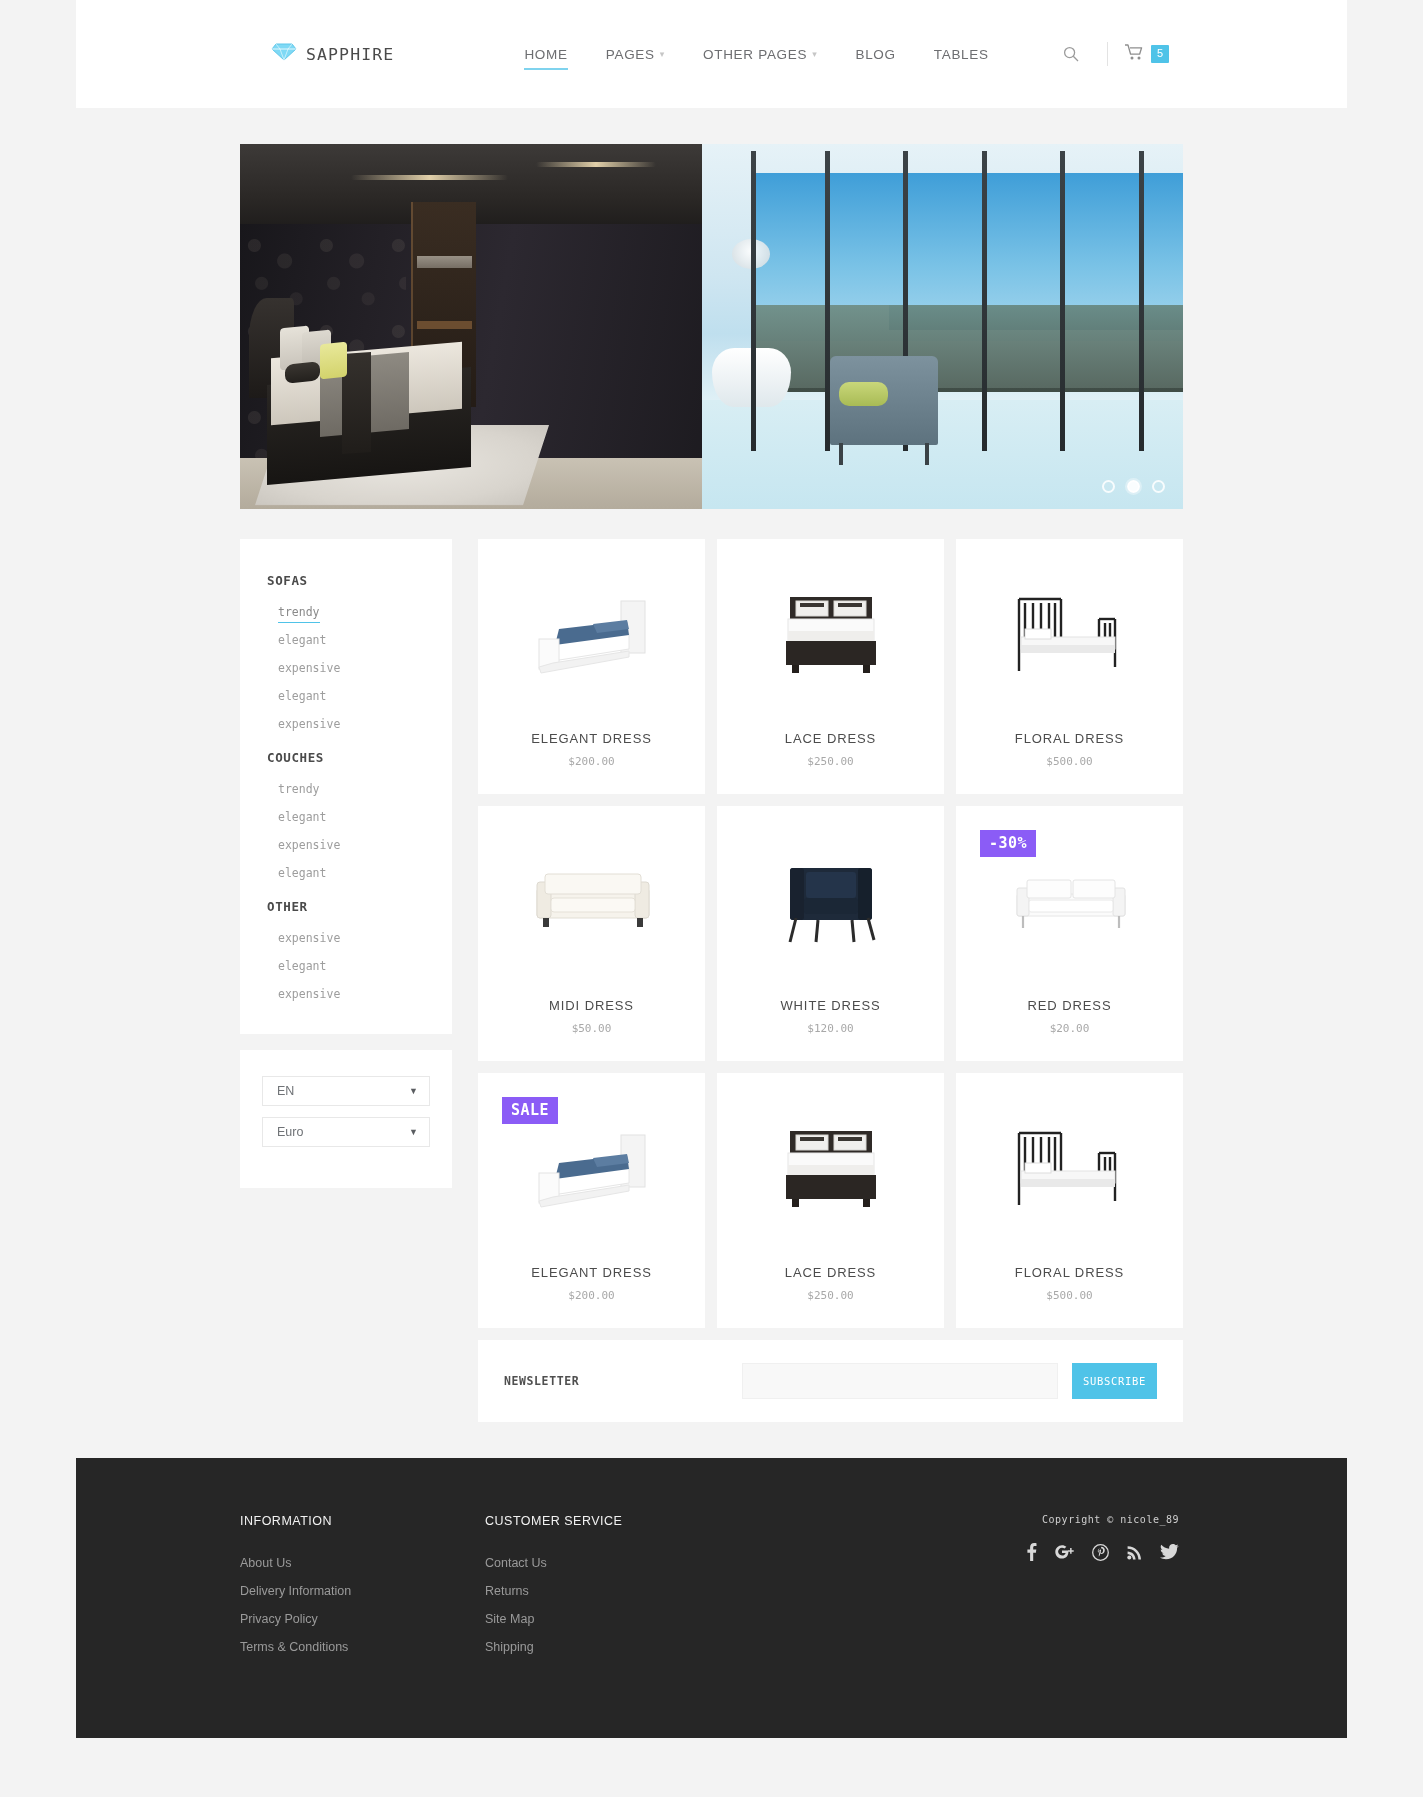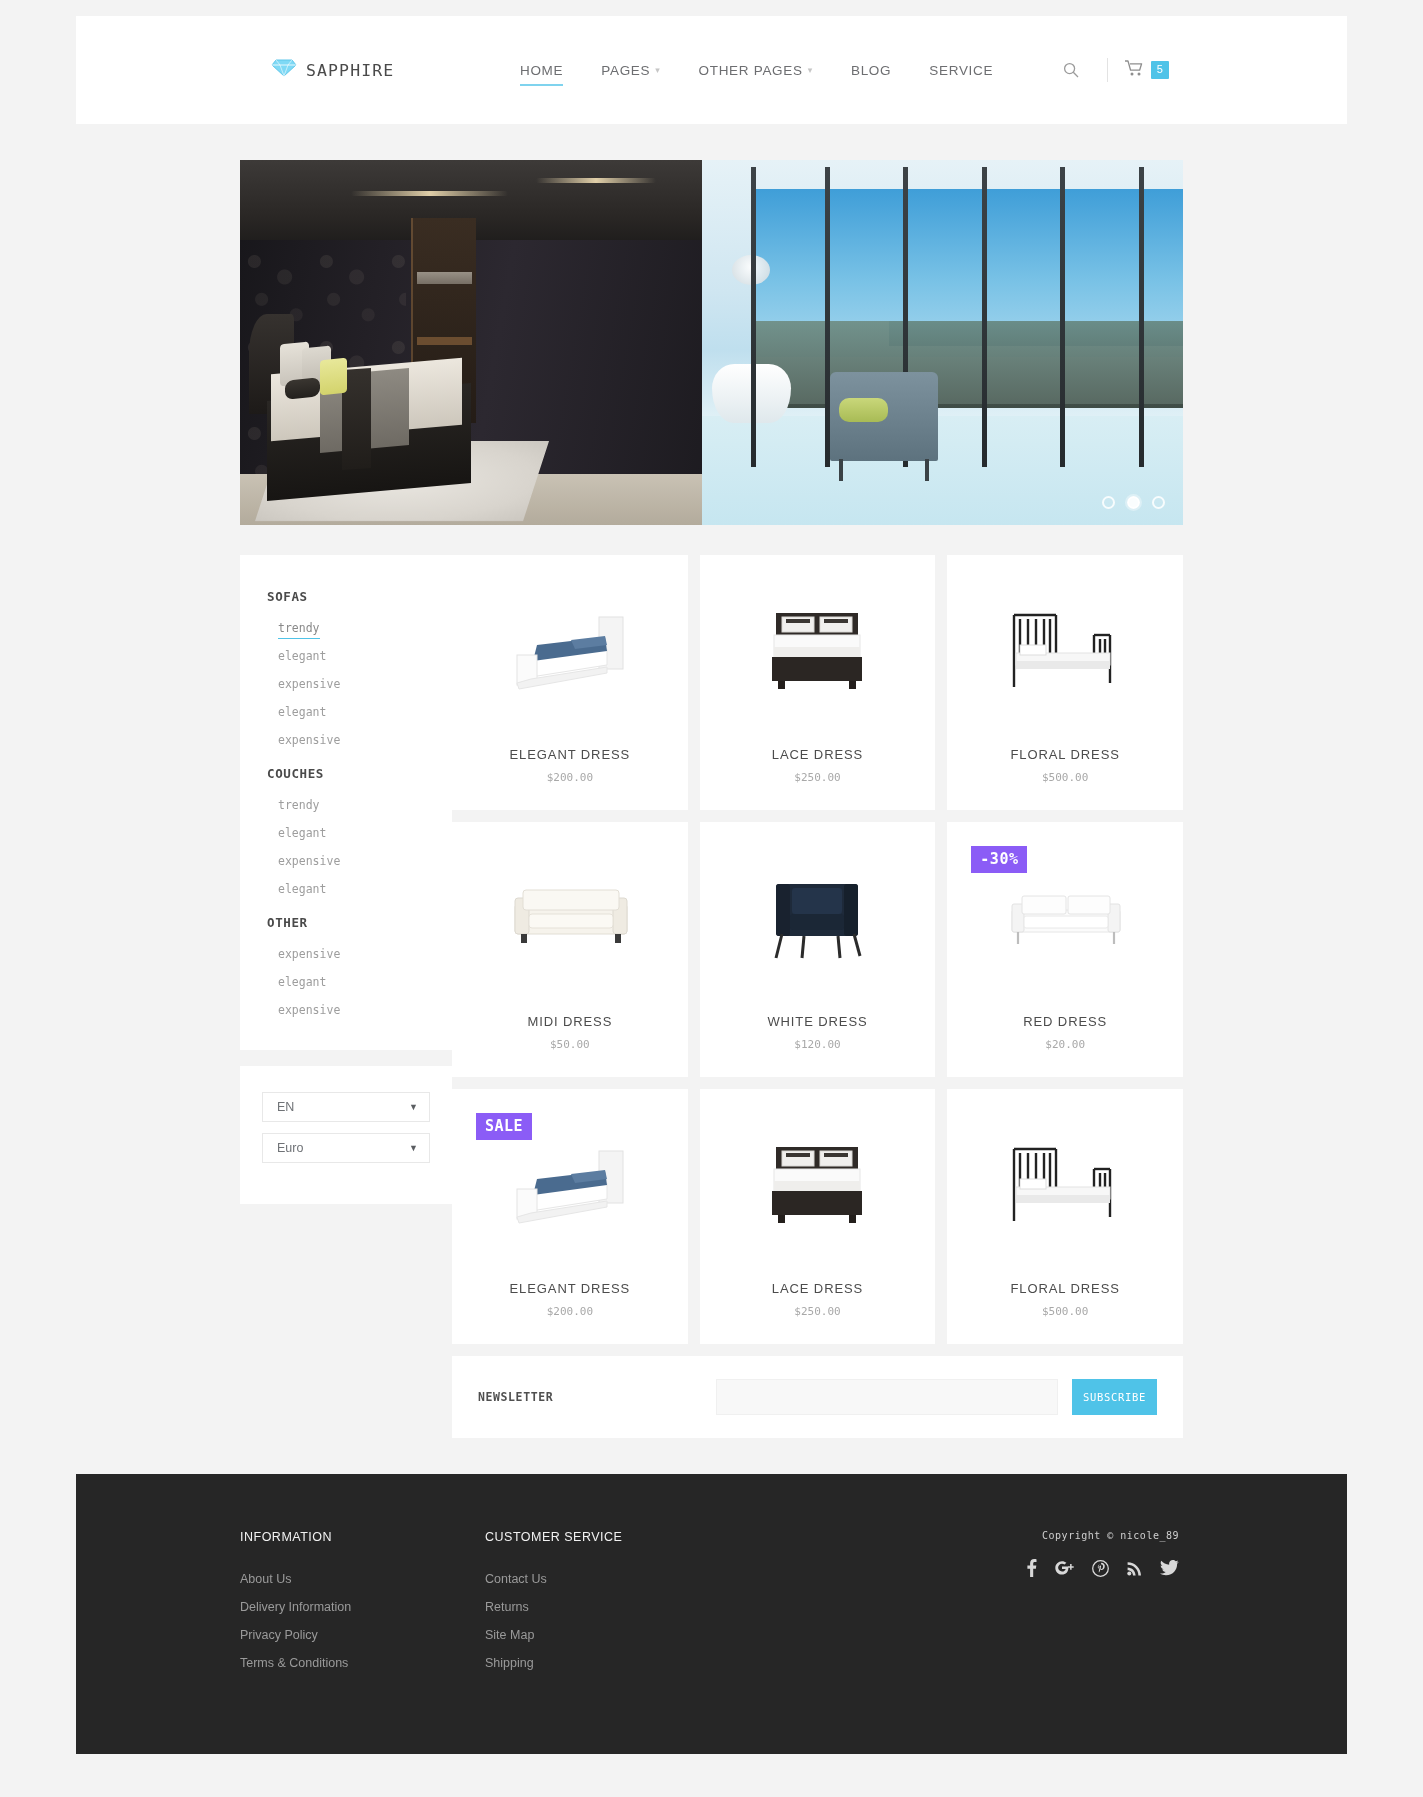--- a/index.html
+++ b/index.html
@@ -4,21 +4,21 @@
 <style>
   * { box-sizing: border-box; margin: 0; padding: 0; }
 
   body {
     width: 1423px;
     background: #f3f3f3;
     font-family: "Liberation Sans", sans-serif;
     -webkit-font-smoothing: antialiased;
   }
 
-  .page { width: 1271px; margin: 16px auto; }
+  .page { width: 1271px; margin: 0 auto; }
 
   
   .header {
     background: #ffffff;
     height: 108px;
     display: flex;
     align-items: center;
     padding: 0 0 0 0;
     position: relative;
   }
@@ -280,20 +280,21 @@
     box-shadow: 0 0 0 2px rgba(255,255,255,.35);
   }
 
   
   .content {
     width: 943px;
     margin: 0 auto;
     padding: 30px 0 0;
     display: flex;
     align-items: flex-start;
+    gap: 26px;
   }
   .sidebar { width: 212px; flex: 0 0 212px; }
   .panel {
     background: #fff;
     padding: 26px 0 22px;
   }
   .cat-group { margin-bottom: 4px; }
   .cat-title {
     font-family: "DejaVu Sans Mono", monospace;
     font-weight: bold;
@@ -511,21 +512,21 @@
         <div class="nav-item">
           <span>PAGES</span><span class="caret-mini">▾</span>
         </div>
         <div class="nav-item">
           <span>OTHER PAGES</span><span class="caret-mini">▾</span>
         </div>
         <div class="nav-item">
           <span>BLOG</span>
         </div>
         <div class="nav-item">
-          <span>SERVICE</span>
+          <span>TABLES</span>
         </div>
       </div>
 
       <div class="header-tools">
         <div class="search-btn">
           <svg width="16" height="16" viewBox="0 0 16 16">
             <circle cx="6.6" cy="6.6" r="5" fill="none" stroke="#9b9b9b" stroke-width="1.3"></circle>
             <line x1="10.3" y1="10.3" x2="15" y2="15" stroke="#9b9b9b" stroke-width="1.3"></line>
           </svg>
         </div>

